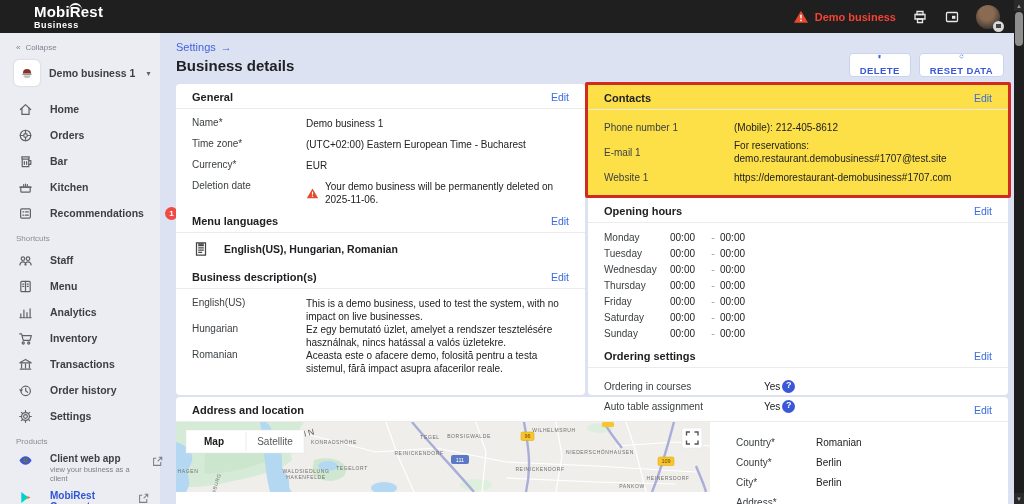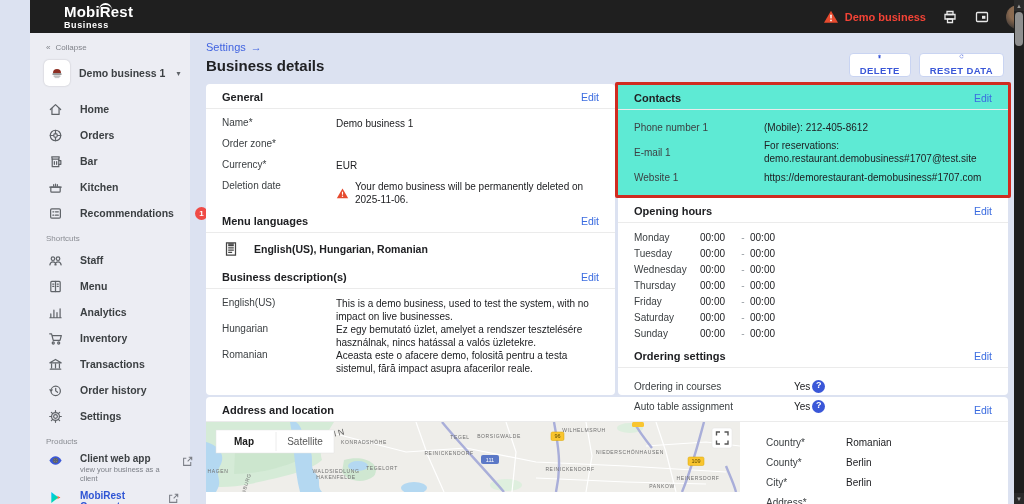--- a/index.html
+++ b/index.html
@@ -1,17 +1,17 @@
 <!DOCTYPE html>
 <html><head>
 <meta charset="utf-8">
 <style>
   html,body{margin:0;padding:0;}
   body{width:1024px;height:504px;overflow:hidden;font-family:"Liberation Sans","DejaVu Sans",sans-serif;background:#dce2f1;position:relative;-webkit-font-smoothing:antialiased;}
-  .page{position:absolute;inset:0;margin-left:30px;}
+  .page{position:absolute;inset:0;}
 
   
   .topbar{position:absolute;left:0;top:0;width:1024px;height:33px;background:#1f1f1f;display:flex;align-items:center;z-index:5;}
   .brand{margin-left:34px;color:#fff;line-height:1;}
   .brand1{font-size:15px;font-weight:800;letter-spacing:.2px;position:relative;display:inline-block;}
   .brand1::after{content:"";position:absolute;right:21px;top:-1px;width:13px;height:5px;border-top:2.5px solid #fff;border-radius:50% 50% 0 0/100% 100% 0 0;}
   .brand2{font-size:9px;font-weight:700;letter-spacing:.6px;margin-top:1px;}
   .top-right{margin-left:auto;display:flex;align-items:center;gap:16px;margin-right:24px;}
   .demo-warn{display:flex;align-items:center;gap:6px;color:#f44336;font-size:11px;font-weight:700;}
   .top-ic{width:16px;height:16px;}
@@ -61,21 +61,21 @@
   .row{display:grid;grid-template-columns:114px 1fr;align-items:start;min-height:21px;}
   .row .lbl{font-size:10px;color:#3c4043;}
   .row .val{font-size:10px;color:#202124;line-height:1.3;}
   .val.warn{display:flex;gap:6px;align-items:center;}
   .val.warn svg{width:13px;height:13px;flex:none;}
   .lang-row{display:flex;align-items:center;gap:14px;padding:7px 16px 6px;}
   .lang-row .val{font-size:10.5px;font-weight:700;color:#202124;}
   .desc .row{min-height:25px;}
 
   
-  .contacts{border:3px solid #d02b20;margin:-2px -3px 0;border-radius:2px;background:#5eead4;padding-bottom:4px;}
+  .contacts{border:3px solid #d02b20;margin:-2px -3px 0;border-radius:2px;background:#fde047;padding-bottom:4px;}
   .contacts .row{grid-template-columns:130px 1fr;min-height:24px;align-items:center;}
   .link{color:#8aa0ee;}
 
   .hours .row-h{display:grid;grid-template-columns:66px 36px 14px 36px;align-items:center;height:16px;font-size:10px;}
   .hours .d{color:#3c4043;} .hours .t{color:#202124;} .hours .s{color:#9aa0a6;text-align:center;}
   .ord .row{grid-template-columns:160px 1fr;min-height:20px;align-items:center;}
   .ord .val{display:flex;align-items:center;gap:2px;}
   .help{width:13px;height:13px;border-radius:50%;background:#3a57d8;color:#fff;font-size:9px;font-weight:700;display:inline-flex;align-items:center;justify-content:center;cursor:pointer;}
 
   
@@ -298,21 +298,22 @@
         <div class="sec-head">
           <span class="sec-title">General</span>
           <span class="edit">Edit</span>
         </div>
         <div class="rows">
           <div class="row">
             <span class="lbl">Name*</span>
             <span class="val">Demo business 1</span>
           </div>
           <div class="row">
-            <span class="lbl">Order zone*</span>
+            <span class="lbl">Time zone*</span>
+            <span class="val">(UTC+02:00) Eastern European Time - Bucharest</span>
           </div>
           <div class="row">
             <span class="lbl">Currency*</span>
             <span class="val">EUR</span>
           </div>
           <div class="row">
             <span class="lbl">Deletion date</span>
             <span class="val warn">
               <svg viewBox="0 0 16 16">
                   <path d="M8 1.8 15 13.8H1Z" fill="#e64a2e"></path>

